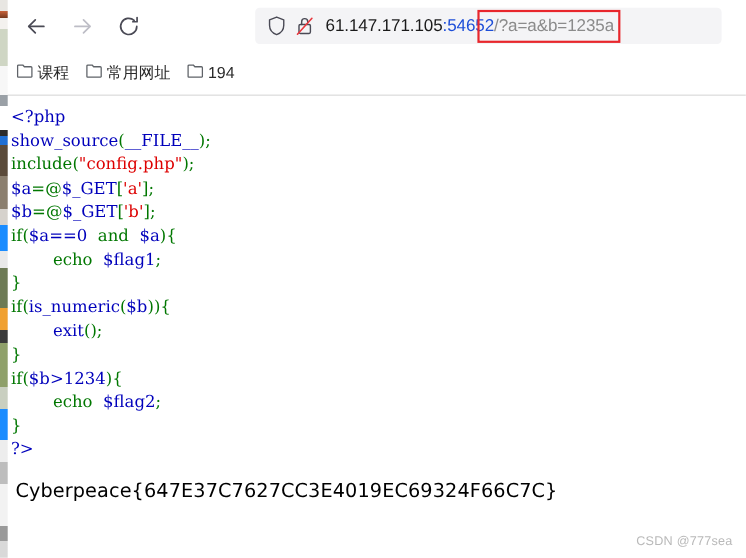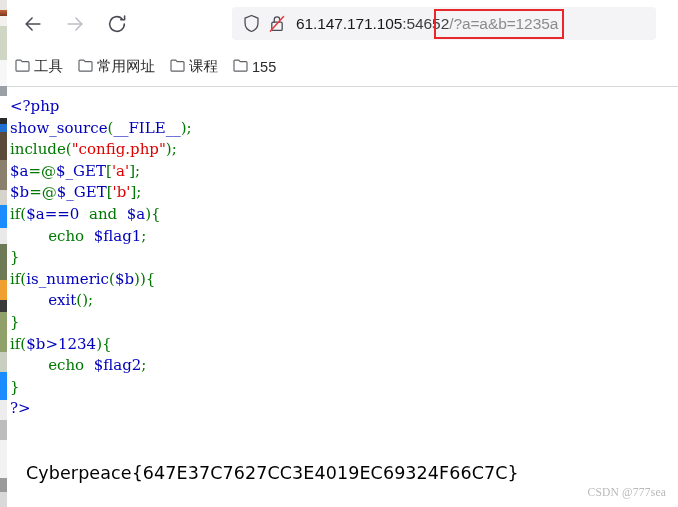--- a/index.html
+++ b/index.html
@@ -145,21 +145,21 @@
   #url-text {
     margin-left: 8px;
     font-size: 15.5px;
     color: #202124;
     white-space: nowrap;
     letter-spacing: -0.1px;
     display: flex;
     align-items: center;
   }
   #url-host { color: #1a1a1a; }
-  #url-port { color: #404040; }
+  #url-port { color: #1d4ed8; }
   #url-path-slash { color: #8b8b8b; }
   #url-query {
     color: #8b8b8b;
     position: relative;
   }
 
   
   #query-highlight-box {
     position: absolute;
     left: 434px;
@@ -231,34 +231,33 @@
     white-space: pre;
     color: #0000bb;
   }
   .tok-default { color: #0000bb; }
   .tok-keyword { color: #007700; }
   .tok-string  { color: #dd0000; }
 
   #flag-output {
     position: absolute;
     left: 14px;
-    top: 376px;
+    top: 350px;
     font-family: "DejaVu Sans", "Liberation Sans", sans-serif;
     font-size: 17.5px;
     color: #000000;
     letter-spacing: 0.1px;
     white-space: nowrap;
-    margin-left: 12px;
   }
 
   #csdn-watermark {
     position: absolute;
     right: 12px;
     bottom: 9px;
-    font-family: Liberation Serif, serif;
+    font-family: Liberation Sans, sans-serif;
     font-size: 11.5px;
     color: #b9b9b9;
     letter-spacing: 0.2px;
     white-space: nowrap;
     z-index: 20;
   }
 </style>
 </head>
 <body>
 
@@ -317,58 +316,50 @@
           <span id="url-path-slash">/</span>
           <span id="url-query">?a=a&amp;b=1235a</span>
       </span>
     </div>
 
     <div id="query-highlight-box"></div>
   </div>
 
   <div id="bookmarks-bar">
 
+
+
     <div class="bookmark-item">
       <span class="folder-icon">
         <svg width="15" height="13" viewBox="0 0 16 14" fill="none" stroke="#5f6368" stroke-width="1.25" stroke-linejoin="round">
           <path d="M1 12.4 V2.2 a1 1 0 0 1 1-1 h4.1 l1.5 1.7 H14 a1 1 0 0 1 1 1 V12.4 a0.6 0.6 0 0 1 -0.6 0.6 H1.6 a0.6 0.6 0 0 1 -0.6 -0.6 Z"></path>
         </svg>
       </span>
-      <span class="bookmark-label">工具</span>
-    </div>
-
+      <span class="bookmark-label">课程</span>
+    </div>
 
     <div class="bookmark-item">
       <span class="folder-icon">
         <svg width="15" height="13" viewBox="0 0 16 14" fill="none" stroke="#5f6368" stroke-width="1.25" stroke-linejoin="round">
           <path d="M1 12.4 V2.2 a1 1 0 0 1 1-1 h4.1 l1.5 1.7 H14 a1 1 0 0 1 1 1 V12.4 a0.6 0.6 0 0 1 -0.6 0.6 H1.6 a0.6 0.6 0 0 1 -0.6 -0.6 Z"></path>
         </svg>
       </span>
       <span class="bookmark-label">常用网址</span>
     </div>
 
+
+
+
     <div class="bookmark-item">
       <span class="folder-icon">
         <svg width="15" height="13" viewBox="0 0 16 14" fill="none" stroke="#5f6368" stroke-width="1.25" stroke-linejoin="round">
           <path d="M1 12.4 V2.2 a1 1 0 0 1 1-1 h4.1 l1.5 1.7 H14 a1 1 0 0 1 1 1 V12.4 a0.6 0.6 0 0 1 -0.6 0.6 H1.6 a0.6 0.6 0 0 1 -0.6 -0.6 Z"></path>
         </svg>
       </span>
-      <span class="bookmark-label">课程</span>
-    </div>
-
-
-
-
-    <div class="bookmark-item">
-      <span class="folder-icon">
-        <svg width="15" height="13" viewBox="0 0 16 14" fill="none" stroke="#5f6368" stroke-width="1.25" stroke-linejoin="round">
-          <path d="M1 12.4 V2.2 a1 1 0 0 1 1-1 h4.1 l1.5 1.7 H14 a1 1 0 0 1 1 1 V12.4 a0.6 0.6 0 0 1 -0.6 0.6 H1.6 a0.6 0.6 0 0 1 -0.6 -0.6 Z"></path>
-        </svg>
-      </span>
-      <span class="bookmark-label">155</span>
+      <span class="bookmark-label">194</span>
     </div>
 
   </div>
 </div>
 
 <div id="chrome-bottom-border"></div>
 
 <div id="page-content">
 
   <pre id="code-block"><span class="tok-default">&lt;?php</span>

